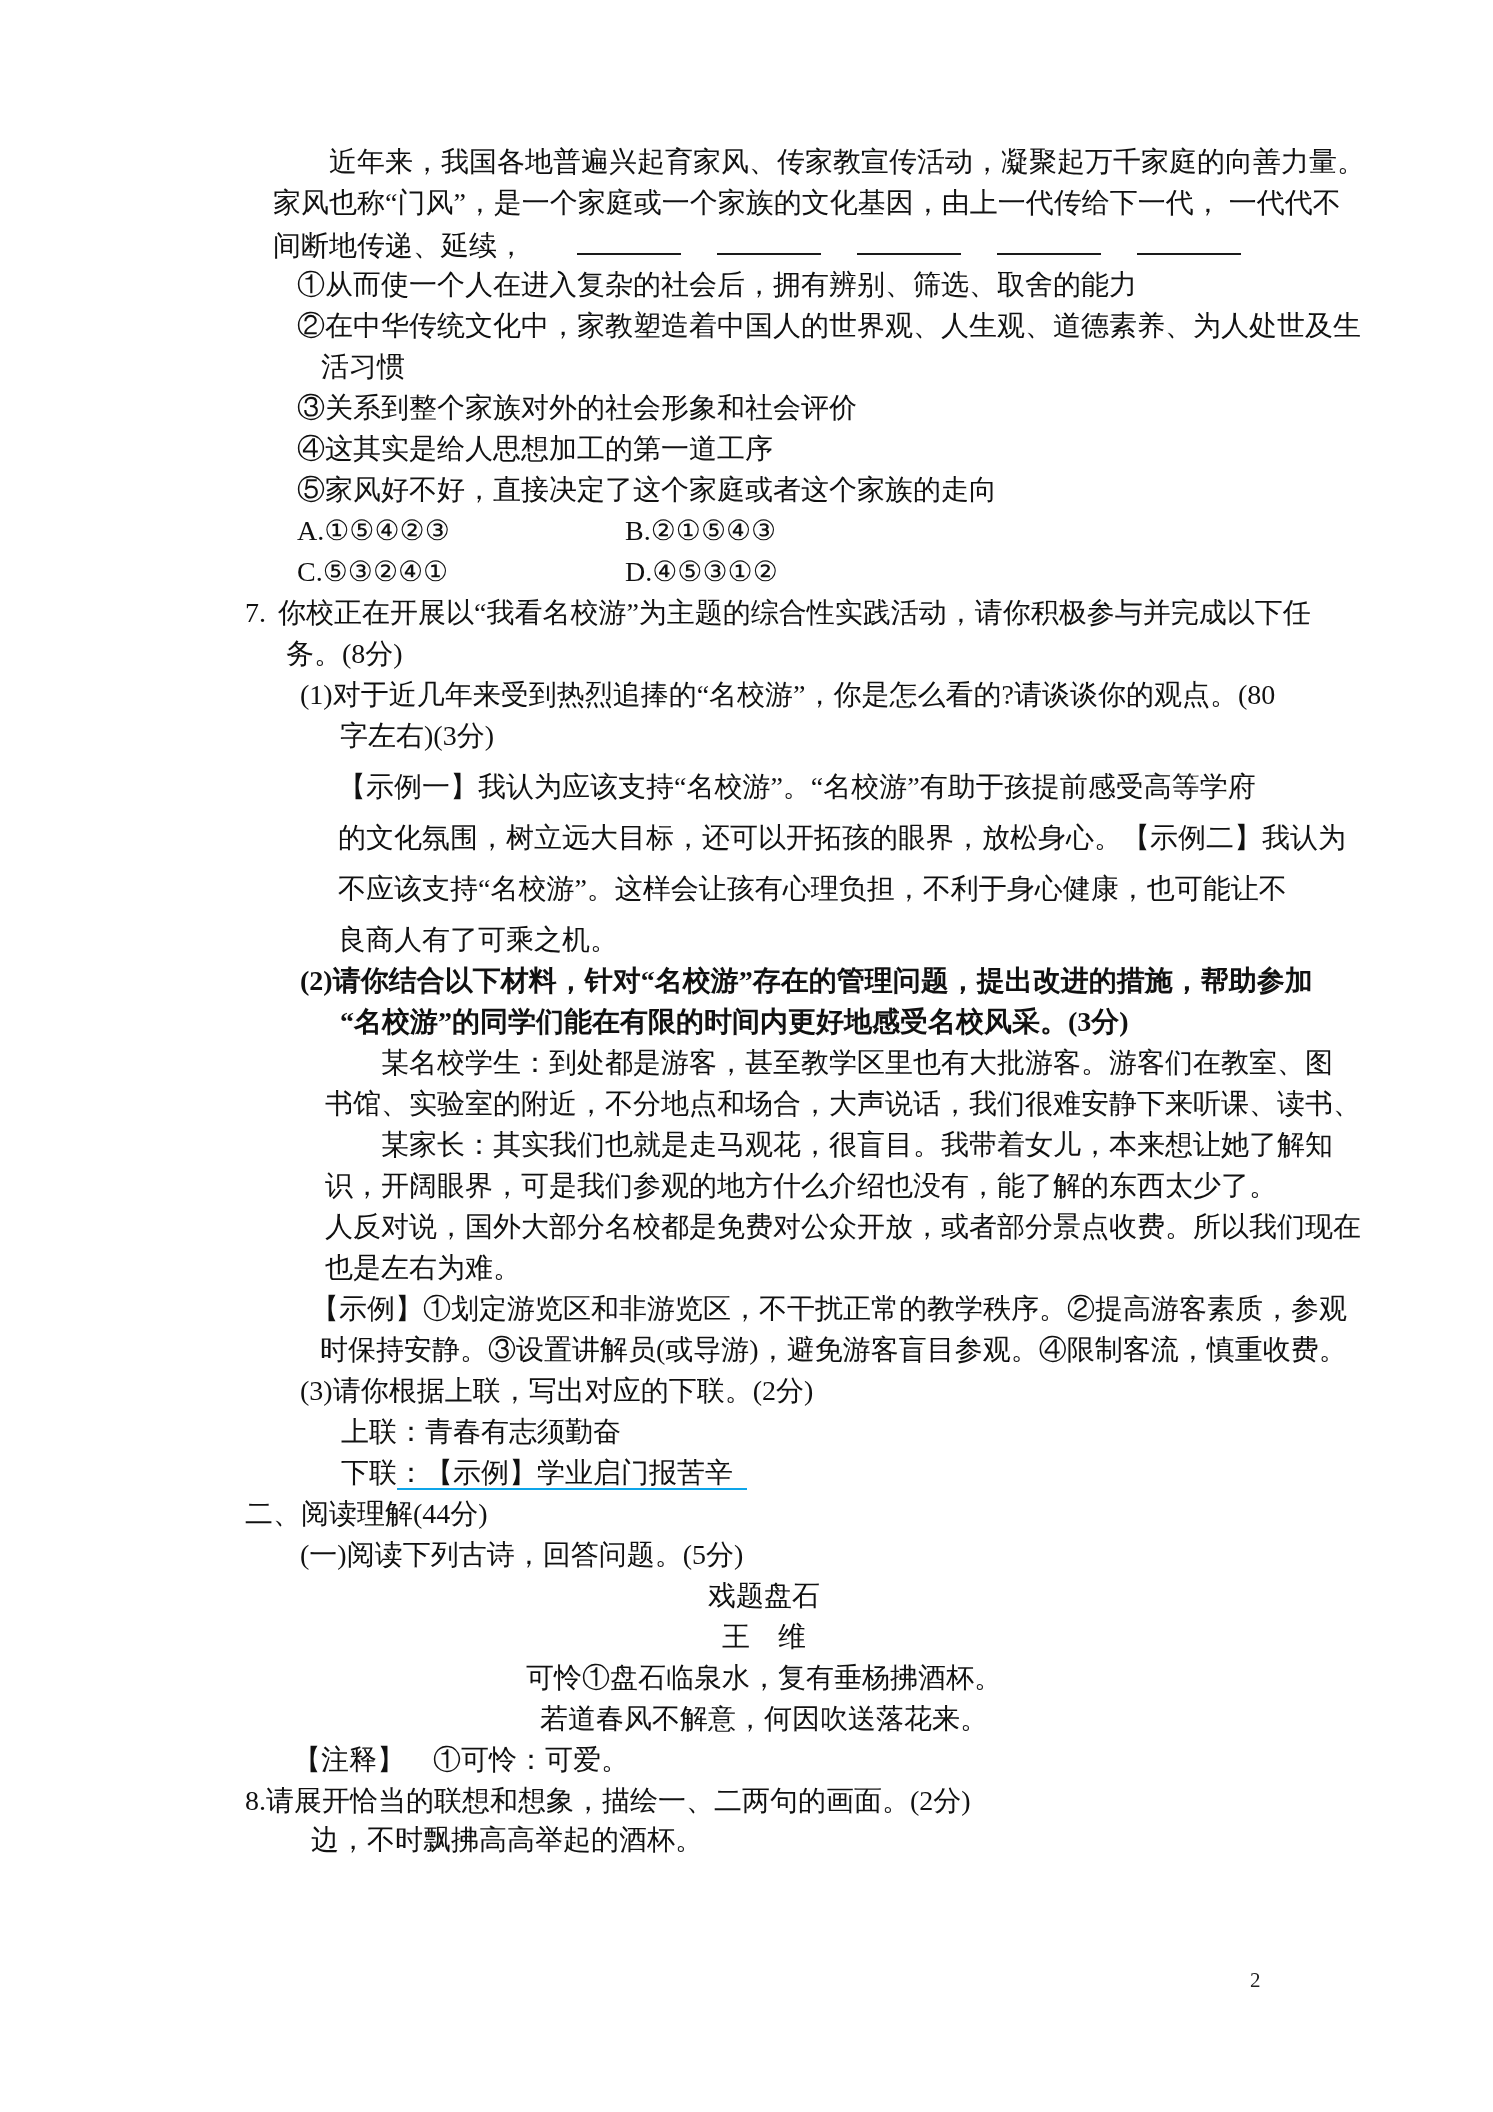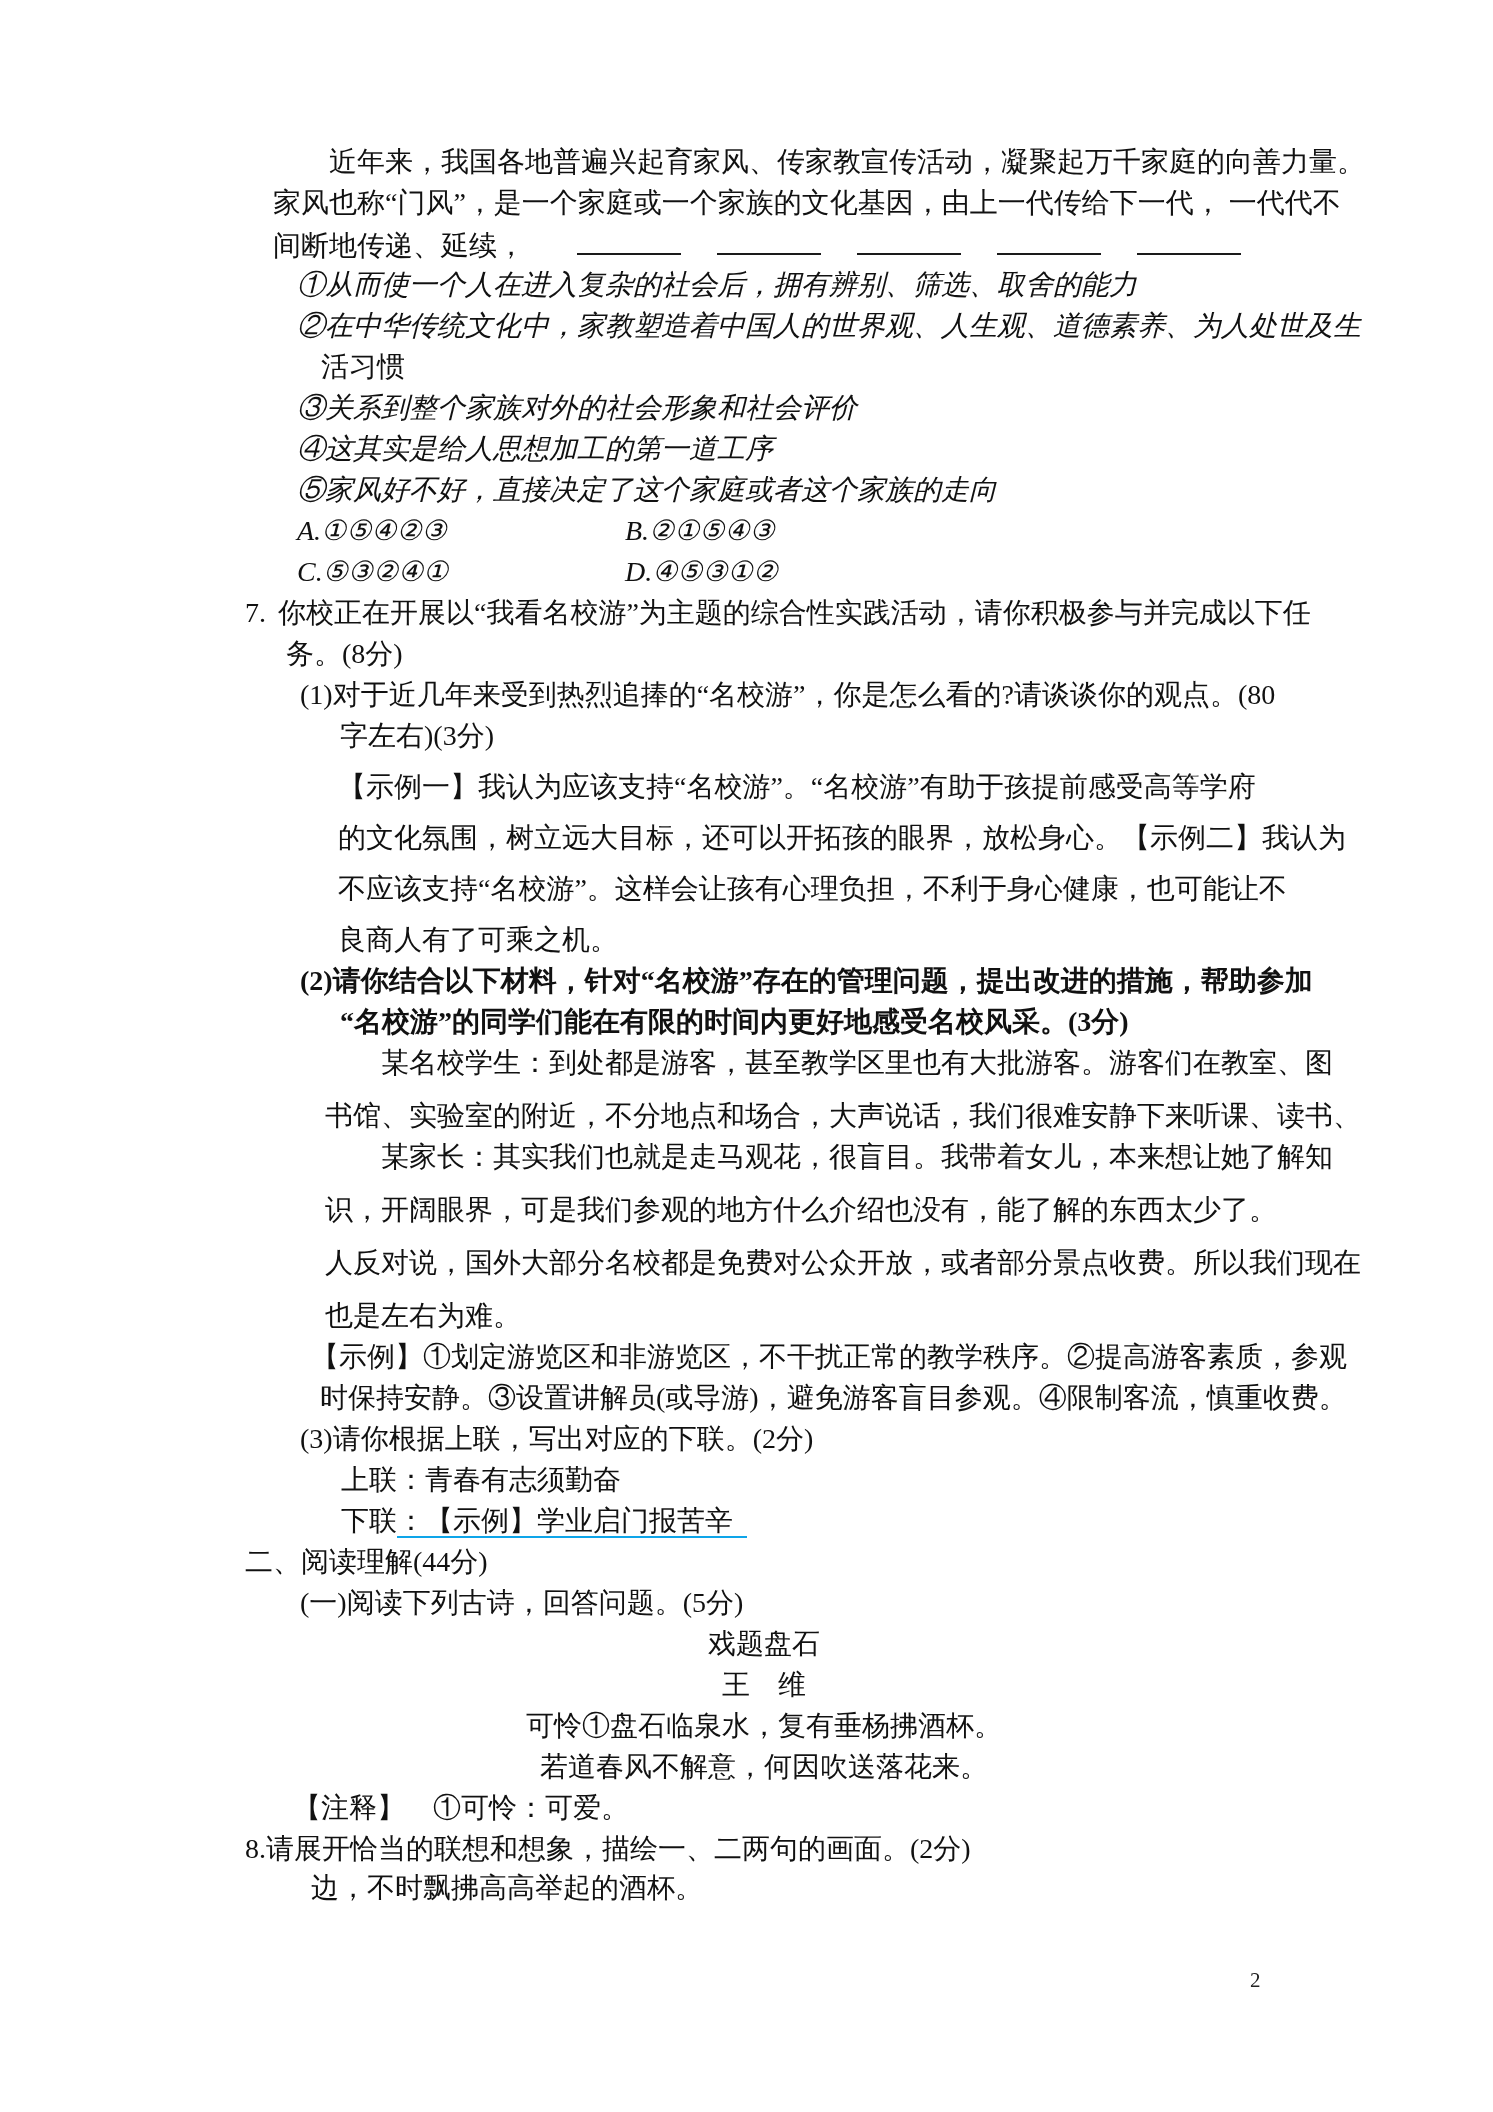--- a/index.html
+++ b/index.html
@@ -7,27 +7,27 @@
     width:1493px;height:2112px;background:#ffffff;position:relative;
     font-family:"Liberation Serif","DejaVu Serif",serif;
     color:#111;
   }
   .content{position:absolute;left:18px;top:0;width:1493px;box-sizing:border-box;
     padding:141px 168px 0 227px;}
   .line{white-space:nowrap;height:41px;line-height:41px;font-size:28px;}
   
   .i-para      {padding-left:28px;}
   .i-para1     {padding-left:84px;}
-  .i-item      {padding-left:52px;font-style:italic;}
+  .i-item      {padding-left:52px;}
   .i-item-wrap {padding-left:76px;}
   .i-hang      {padding-left:41px;}
   .i-sub       {padding-left:55px;}
   .i-sub-wrap  {padding-left:95px;}
   .i-ex1       {padding-left:93px;margin-top:10px;}
-  .i-mat       {padding-left:80px;margin-top:12px;}
+  .i-mat       {padding-left:80px;}
   .i-mat-first {padding-left:136px;}
   .i-ex2a      {padding-left:66px;}
   .i-ex2b      {padding-left:75px;}
   .i-lian      {padding-left:96px;}
   .i-note      {padding-left:48px;}
   .i-q8wrap    {padding-left:66px;font-family:Liberation Mono, monospace;}
   .center{text-align:center;padding-right:60px;}
   .bold{font-weight:bold;}
   .optA{display:inline-block;width:328px;}
   .gap12{margin-left:12px;}

